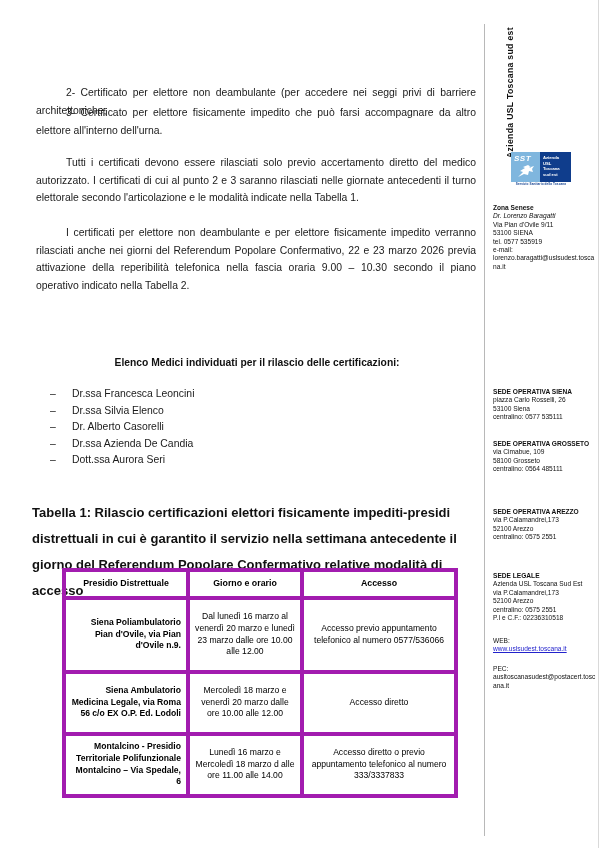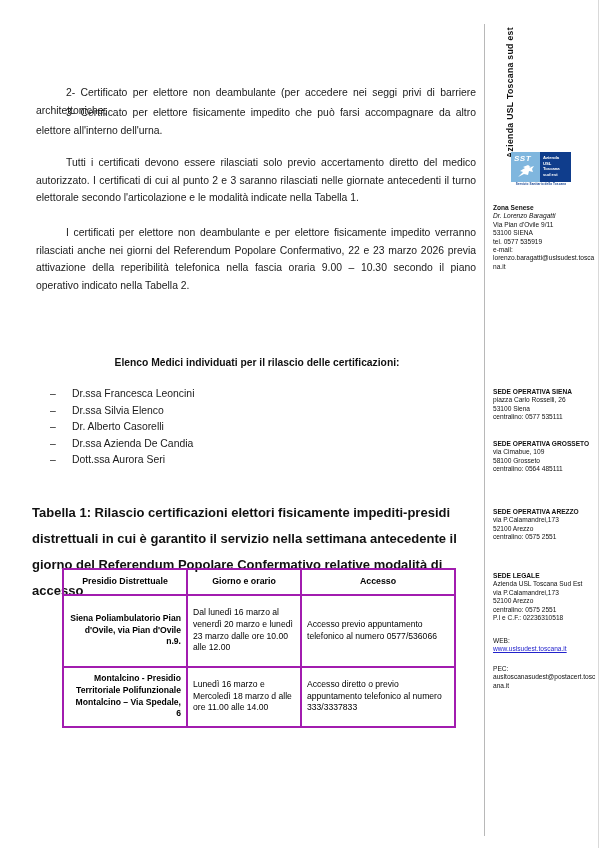--- a/index.html
+++ b/index.html
@@ -107,41 +107,41 @@
   
   #presidi-table {
     position: absolute;
     left: 62px;
     top: 568px;
     width: 392px;
     border-collapse: collapse;
     table-layout: fixed;
   }
   #presidi-table td, #presidi-table th {
-    border: 2px solid #a21caf;
+    border: 4px solid #a21caf;
     font-size: 8.6px;
     line-height: 11.6px;
     padding: 4px 5px;
     vertical-align: middle;
   }
   #presidi-table th {
     text-align: center;
     font-weight: bold;
     font-size: 8.8px;
     padding: 6px 4px;
   }
   .col-presidio { width: 124px; }
   .col-giorno   { width: 114px; }
   .col-accesso  { width: 154px; }
   td.cell-presidio {
     font-weight: bold;
     text-align: right;
   }
   td.cell-giorno, td.cell-accesso {
-    text-align: left;
+    text-align: center;
   }
   .row-1 td { height: 62px; }
   .row-2 td { height: 50px; }
   .row-3 td { height: 50px; }
 
   
   #sidebar {
     position: absolute;
     left: 489px;
     top: 0;
@@ -298,20 +298,25 @@
           <th>Giorno e orario</th>
           <th>Accesso</th>
         </tr>
       </thead>
       <tbody>
         <tr class="row-1">
           <td class="cell-presidio">Siena Poliambulatorio Pian d'Ovile, via Pian d'Ovile n.9.</td>
           <td class="cell-giorno">Dal  lunedì 16 marzo  al venerdì   20 marzo  e lunedì 23 marzo dalle ore 10.00 alle 12.00</td>
           <td class="cell-accesso">Accesso previo appuntamento telefonico al numero  0577/536066</td>
         </tr>
+        <tr class="row-2">
+          <td class="cell-presidio">Siena Ambulatorio Medicina Legale, via Roma 56 c/o EX O.P. Ed. Lodoli</td>
+          <td class="cell-giorno">Mercoledì 18 marzo e venerdì 20 marzo dalle ore 10.00 alle  12.00</td>
+          <td class="cell-accesso">Accesso diretto</td>
+        </tr>
         <tr class="row-3">
           <td class="cell-presidio">Montalcino - Presidio Territoriale Polifunzionale Montalcino – Via Spedale, 6</td>
           <td class="cell-giorno">Lunedì 16 marzo  e Mercoledì 18 marzo d alle ore 11.00  alle  14.00</td>
           <td class="cell-accesso">Accesso diretto o previo appuntamento telefonico al numero  333/3337833</td>
         </tr>
       </tbody>
     </table>
 
   </div>
 

